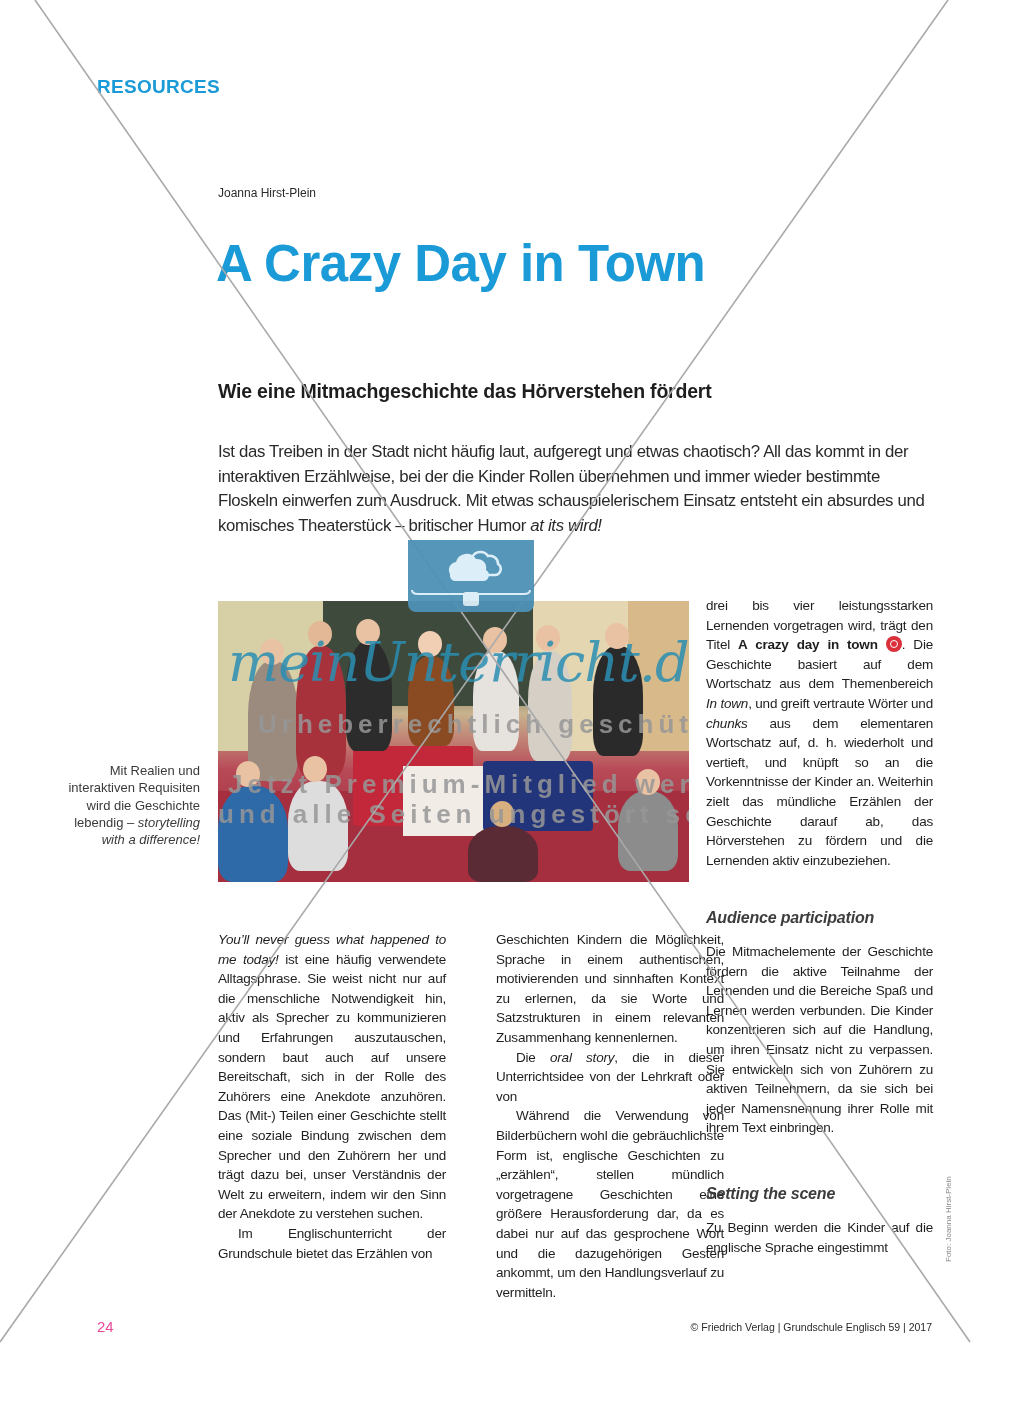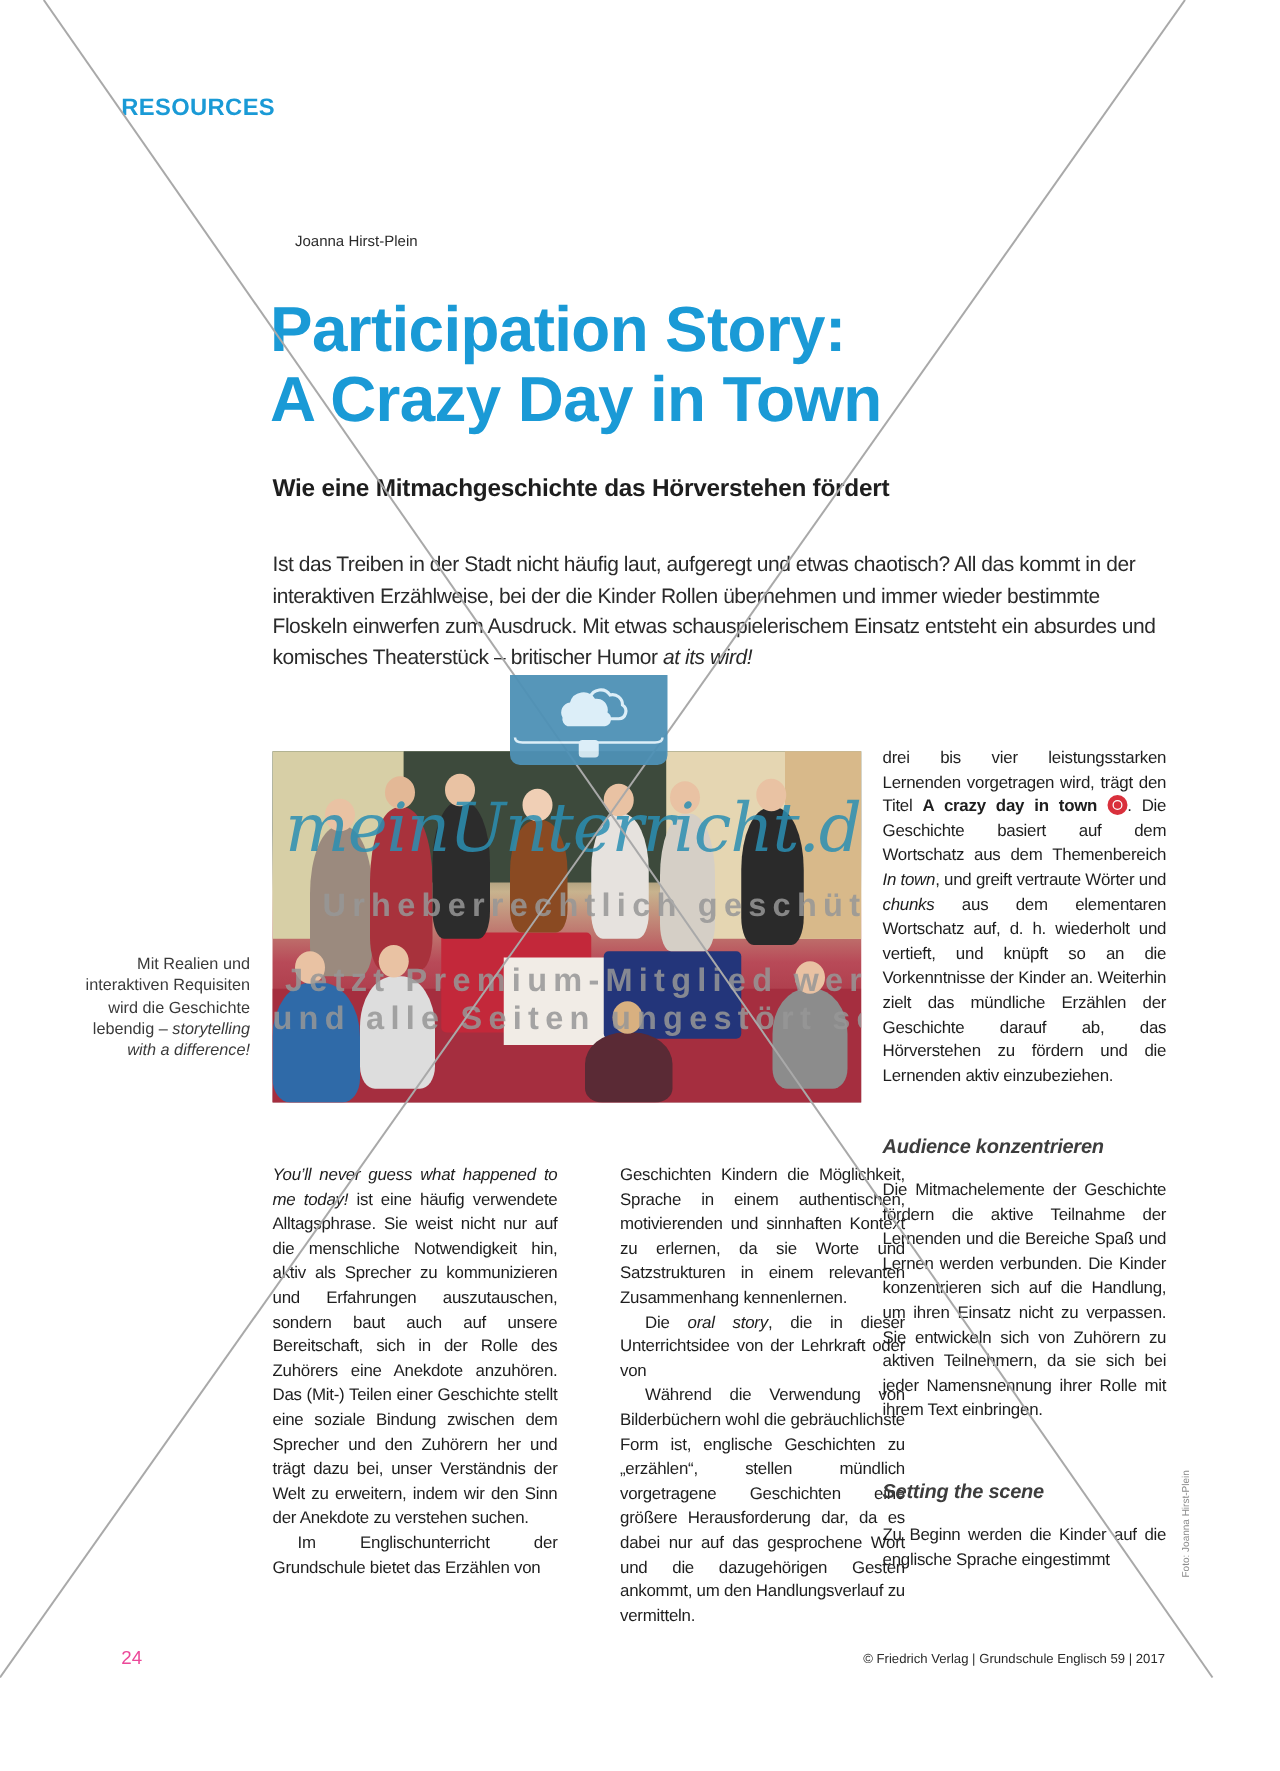--- a/index.html
+++ b/index.html
@@ -2,21 +2,21 @@
 <html><head>
   <meta charset="utf-8">
   <style>
     * { box-sizing: border-box; margin: 0; padding: 0; }
     html, body { width: 1024px; height: 1417px; background: #ffffff; overflow: hidden; }
     body { position: relative; font-family: "Liberation Sans", sans-serif; color: #1e1e1e; }
 
     .xlines { position: absolute; left: 0; top: 0; width: 1024px; height: 1417px; pointer-events: none; z-index: 5; }
 
     .section-label { position: absolute; left: 97px; top: 76px; font-size: 19px; font-weight: bold; letter-spacing: 0.3px; color: #1a9ad6; }
-    .author { position: absolute; left: 218px; top: 186px; font-size: 12px; color: #2b2b2b; margin-left: 18px; }
+    .author { position: absolute; left: 218px; top: 186px; font-size: 12px; color: #2b2b2b; }
     .title { position: absolute; left: 216px; top: 236px; font-size: 51px; line-height: 56px; font-weight: bold; color: #1a9ad6; letter-spacing: -0.5px; }
     .subtitle { position: absolute; left: 218px; top: 380px; font-size: 19.5px; font-weight: bold; color: #1e1e1e; letter-spacing: -0.2px; }
     .lead { position: absolute; left: 218px; top: 440px; width: 715px; font-size: 16.8px; line-height: 24.5px; color: #2a2a2a; letter-spacing: -0.35px; }
     .lead em { font-style: italic; }
 
     .photo { position: absolute; left: 218px; top: 601px; width: 471px; height: 281px; overflow: hidden;
       background: linear-gradient(180deg, #5c6a4c 0%, #3e4a3a 22%, #c8b38e 40%, #b84a58 60%, #a2303e 80%, #8e2c3a 100%); }
     .photo .board { position: absolute; left: 105px; top: 0; width: 210px; height: 105px; background: #3d4a3c; }
     .photo .wall-l { position: absolute; left: 0; top: 0; width: 105px; height: 150px; background: #d7cfa6; }
     .photo .wall-r { position: absolute; left: 315px; top: 0; width: 156px; height: 150px; background: #e5d6b2; }
@@ -60,21 +60,20 @@
 
 <svg class="xlines" viewBox="0 0 1024 1417" width="1024" height="1417">
   <line x1="35" y1="0" x2="970" y2="1342" stroke="#a9a9a9" stroke-width="1.6"></line>
   <line x1="948" y1="0" x2="0" y2="1342" stroke="#a9a9a9" stroke-width="1.6"></line>
 </svg>
 
 <div class="section-label">RESOURCES</div>
 <div class="author">Joanna Hirst-Plein</div>
 
 <h1 class="title">
-  <div>Participation Story:</div>
   <div>A Crazy Day in Town</div>
 </h1>
 
 <h2 class="subtitle">Wie eine Mitmachgeschichte das Hörverstehen fördert</h2>
 
 <p class="lead"><span>Ist das Treiben in der Stadt nicht häufig laut, aufgeregt und etwas chaotisch? All das kommt in der interaktiven Erzählweise, bei der die Kinder Rollen übernehmen und immer wieder bestimmte Floskeln einwerfen zum Ausdruck. Mit etwas schauspielerischem Einsatz entsteht ein absurdes und komisches Theaterstück – britischer Humor </span><em>at its wird!</em></p>
 
 <div class="logo">
   <svg width="126" height="72" viewBox="0 0 126 72">
     <path d="M42 34 a8 8 0 0 1 6-12 a11 11 0 0 1 20-3 a9 9 0 0 1 10 11 a6 6 0 0 1-2 11 H46 a6 6 0 0 1-4-7z" fill="#dbeef8"></path>
@@ -133,21 +132,21 @@
   <p class="indent">Im Englischunterricht der Grundschule bietet das Erzählen von</p>
 </div>
 
 <div class="col col-2">
   <p>Geschichten Kindern die Möglichkeit, Sprache in einem authentischen, motivierenden und sinnhaften Kontext zu erlernen, da sie Worte und Satzstrukturen in einem relevanten Zusammenhang kennenlernen.</p>
   <p class="indent"><span>Die </span><em>oral story</em><span>, die in dieser Unterrichtsidee von der Lehrkraft oder von</span></p>
   <p class="indent">Während die Verwendung von Bilderbüchern wohl die gebräuchlichste Form ist, englische Geschichten zu „erzählen“, stellen mündlich vorgetragene Geschichten eine größere Herausforderung dar, da es dabei nur auf das gesprochene Wort und die dazugehörigen Gesten ankommt, um den Handlungsverlauf zu vermitteln.</p>
 </div>
 
 <div class="col col-3">
-  <h3 class="subhead">Audience konzentrieren</h3>
+  <h3 class="subhead">Audience participation</h3>
   <div class="gap-a"></div>
   <p>Die Mitmachelemente der Geschichte fördern die aktive Teilnahme der Lernenden und die Bereiche Spaß und Lernen werden verbunden. Die Kinder konzentrieren sich auf die Handlung, um ihren Einsatz nicht zu verpassen. Sie entwickeln sich von Zuhörern zu aktiven Teilnehmern, da sie sich bei jeder Namensnennung ihrer Rolle mit ihrem Text einbringen.</p>
   <div class="gap-b"></div>
   <h3 class="subhead">Setting the scene</h3>
   <div class="gap-a"></div>
   <p>Zu Beginn werden die Kinder auf die englische Sprache eingestimmt</p>
 </div>
 
 <div class="credit">Foto: Joanna Hirst-Plein</div>
 

